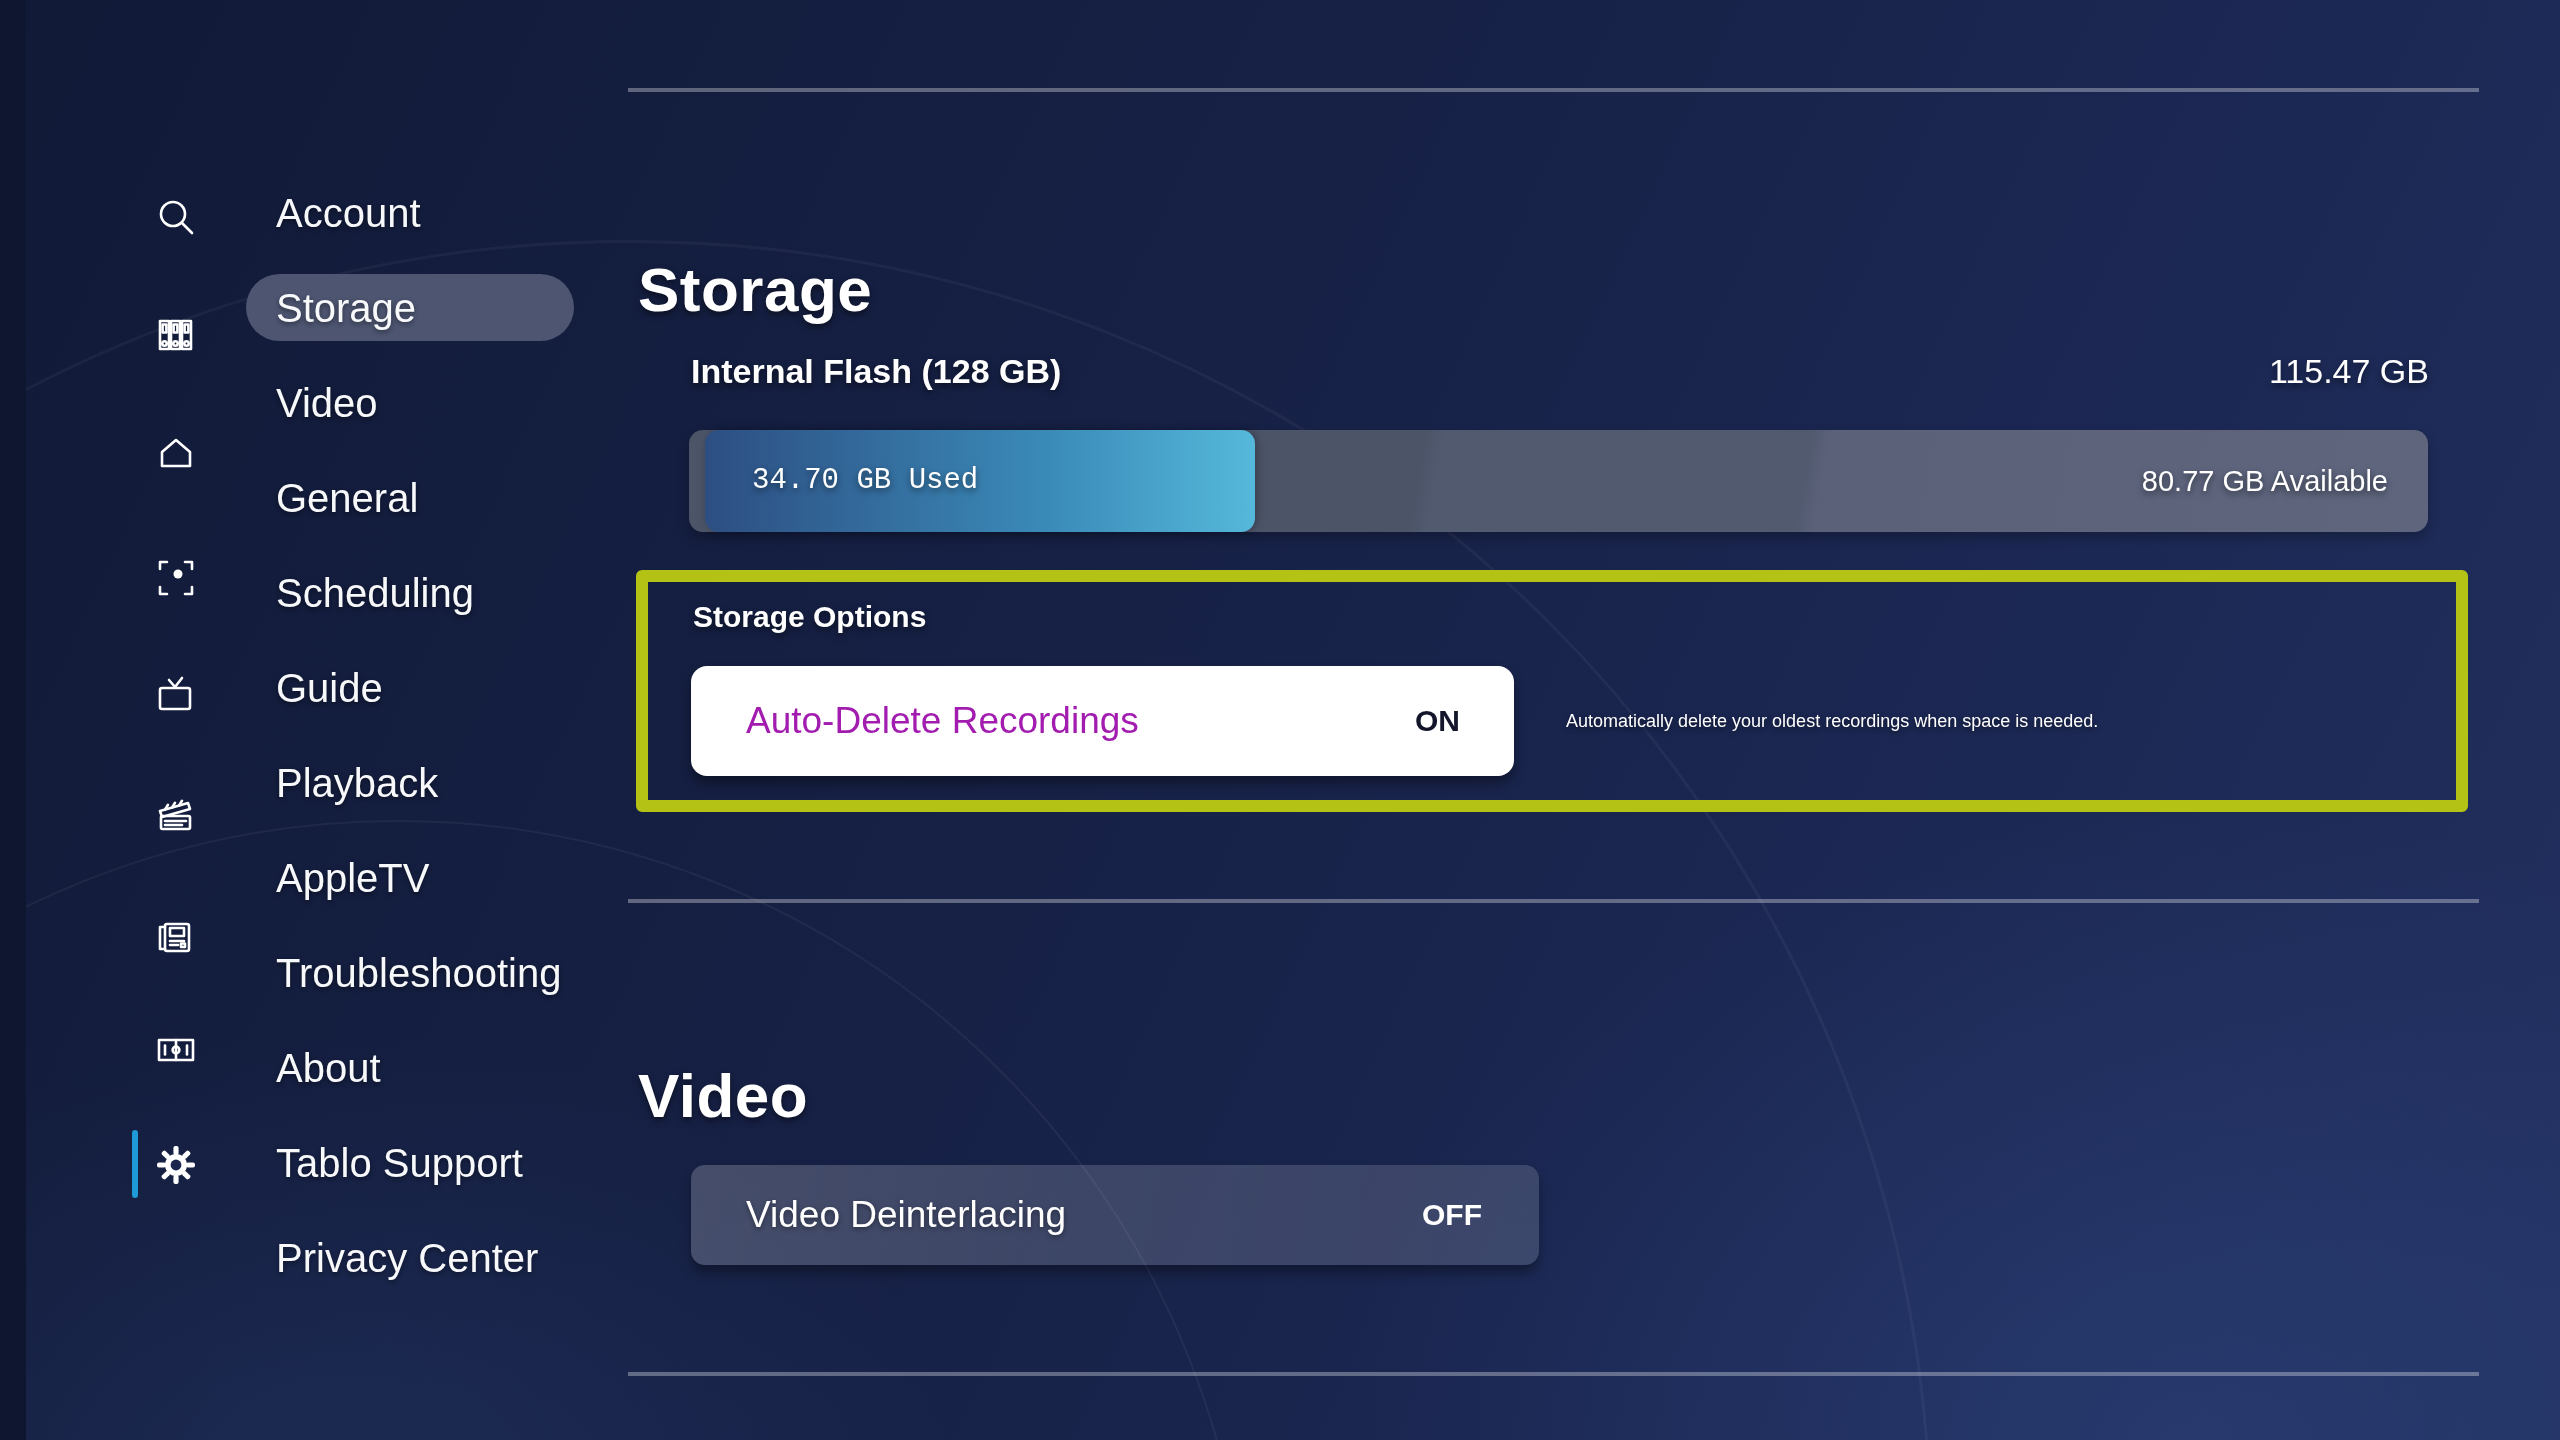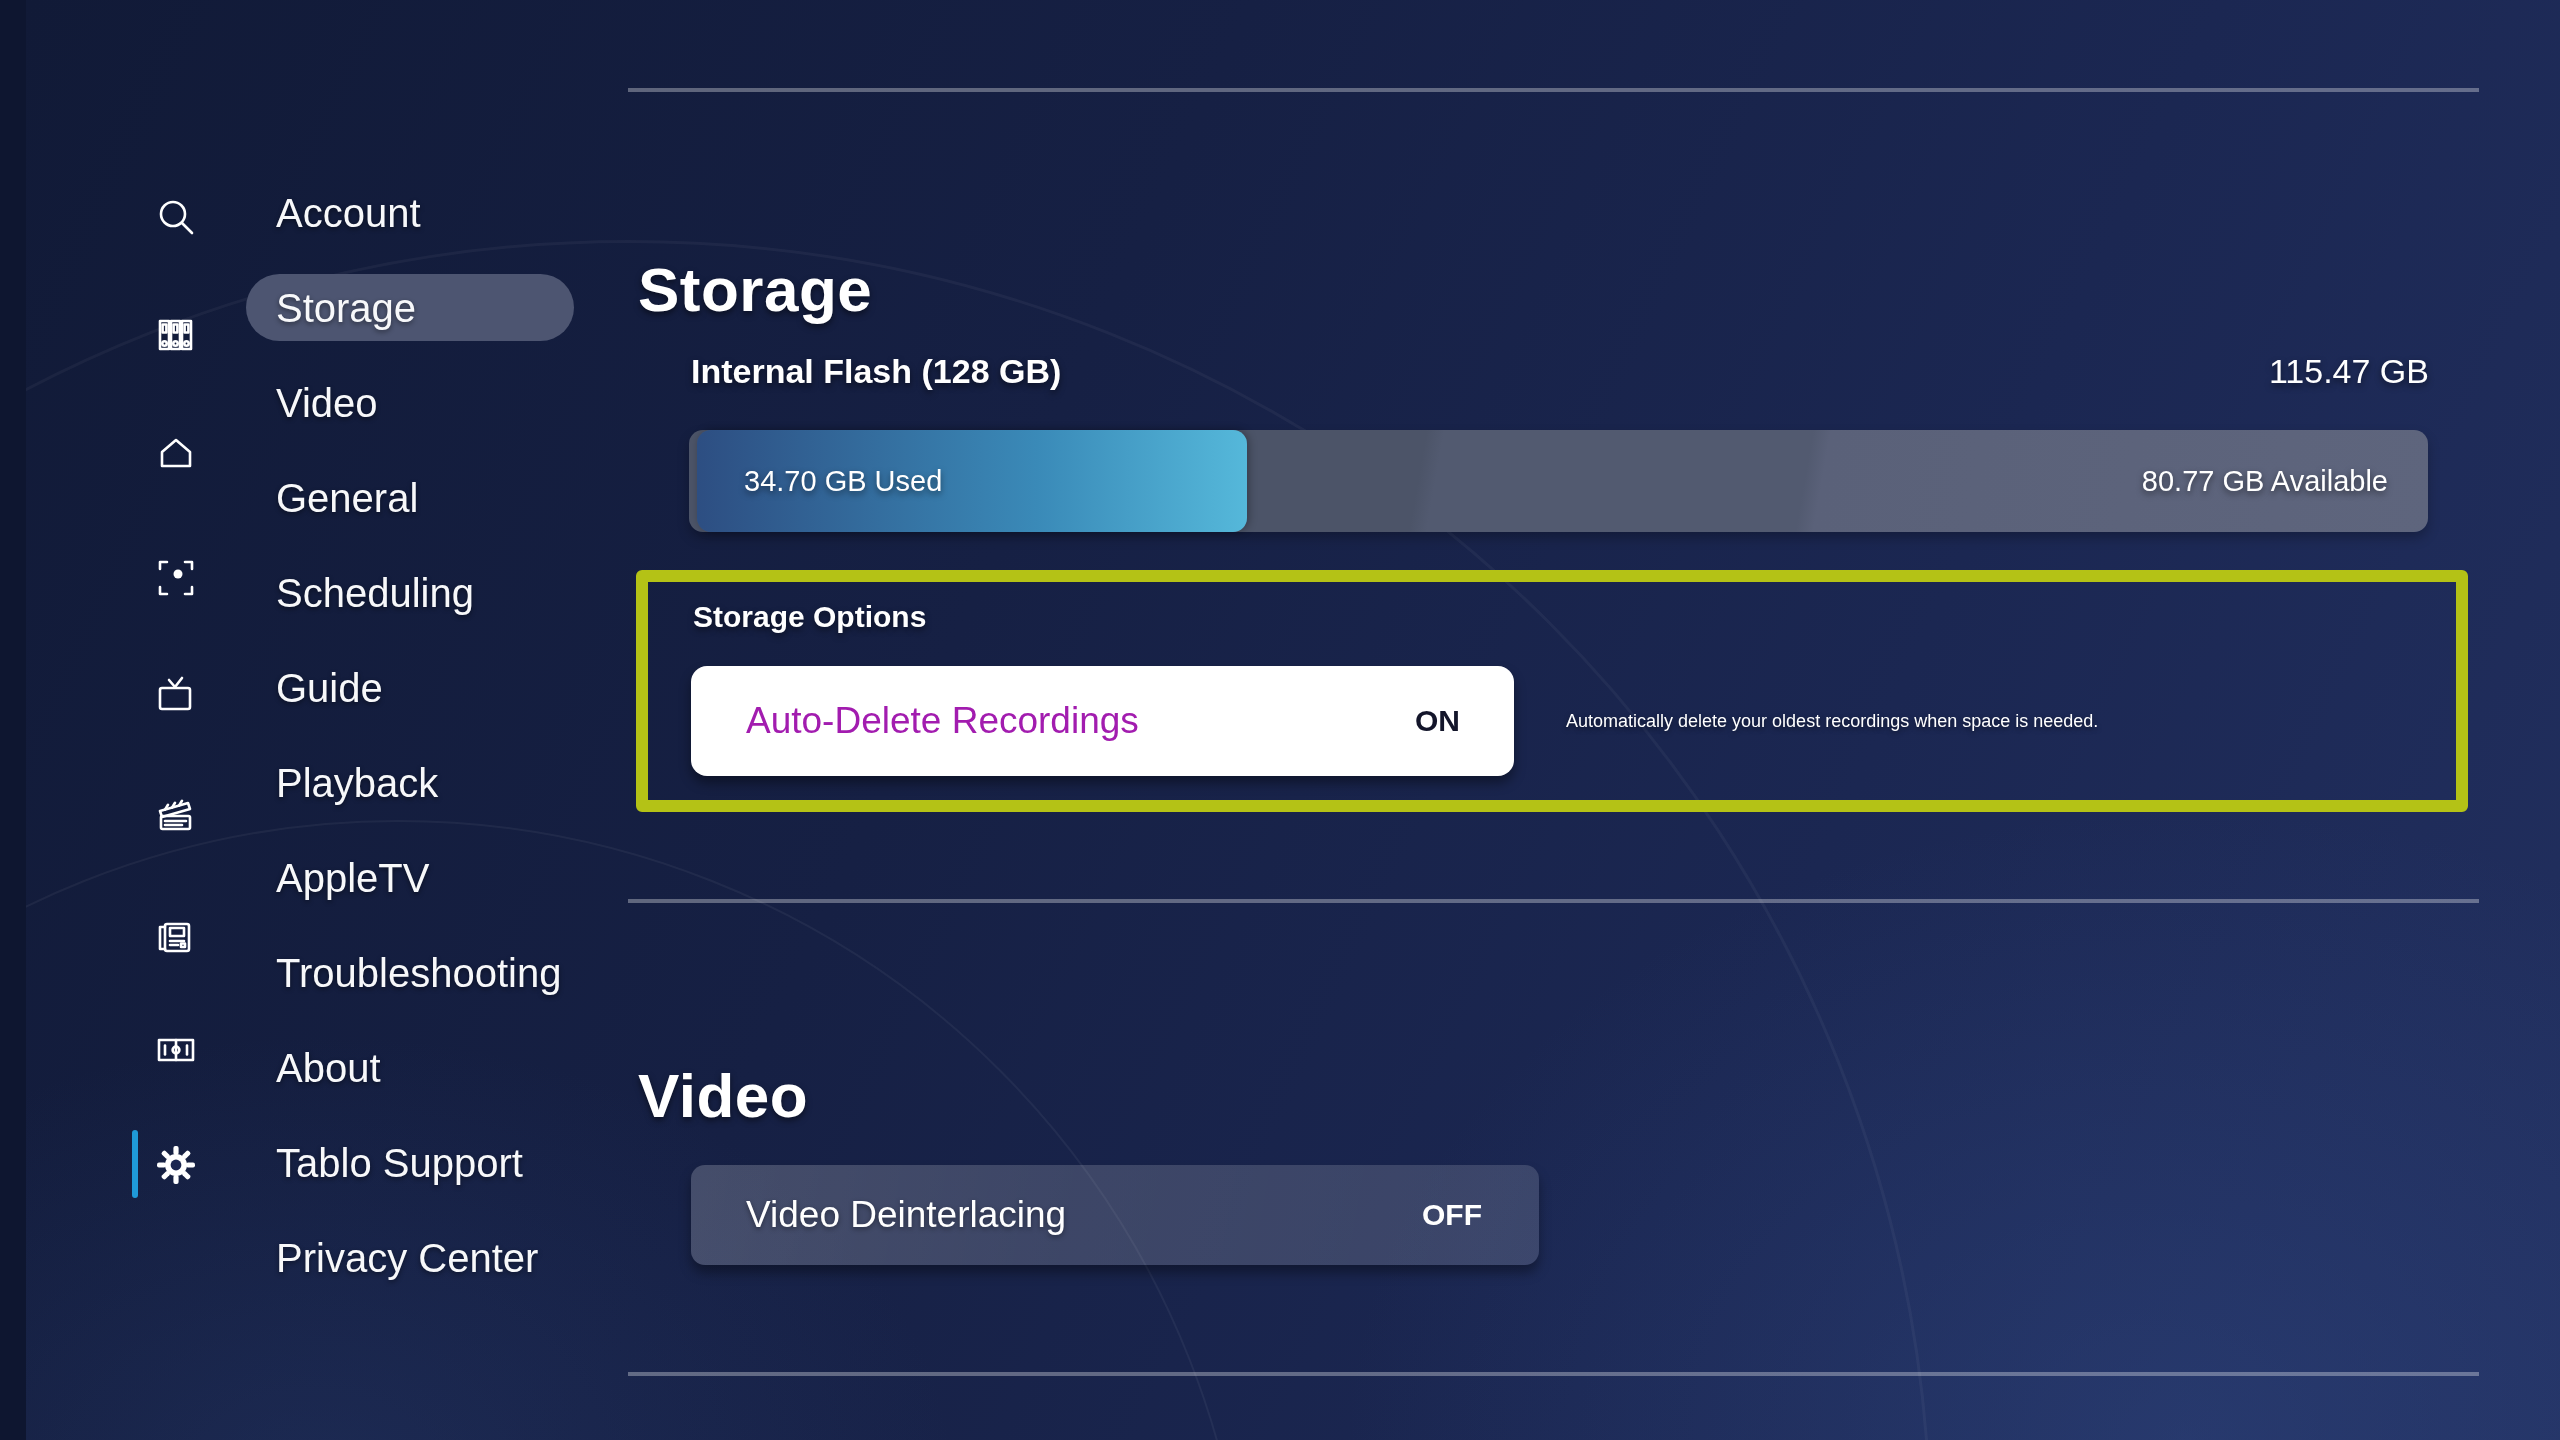--- a/index.html
+++ b/index.html
@@ -37,23 +37,23 @@
   .divider{position:absolute;left:602px;width:1851px;height:4px;background:rgba(255,255,255,0.32);}
   .h1{position:absolute;left:612px;font-size:62px;font-weight:700;letter-spacing:0.5px;}
 
   .flash-row-label{position:absolute;left:665px;top:352px;font-size:34px;font-weight:700;}
   .flash-row-total{position:absolute;top:352px;left:1663px;width:740px;text-align:right;
     font-size:34px;font-weight:400;}
 
   .usage-bar{position:absolute;left:663px;top:430px;width:1739px;height:102px;border-radius:14px;
     background:linear-gradient(100deg,#4c5468 0%,#4c5468 42%,#525a70 43%,#525a70 64%,#5a6179 65%,#5e657d 100%);
     box-shadow:0 6px 12px rgba(0,0,0,0.25);}
-  .usage-used{position:absolute;left:8px;top:0;height:102px;border-radius:14px;
+  .usage-used{position:absolute;left:16px;top:0;height:102px;border-radius:14px;
     background:linear-gradient(90deg,#2d4e82 0%,#3a8ab8 62%,#55b8da 100%);
-    box-shadow:2px 0 8px rgba(0,0,0,0.3);}
+    box-shadow:2px 0 8px rgba(0,0,0,0.3);font-family:Liberation Mono, monospace;}
   .usage-used-label{position:absolute;left:47px;top:0;height:102px;line-height:102px;
     font-size:29px;white-space:nowrap;}
   .usage-available-label{position:absolute;right:40px;top:0;height:102px;line-height:102px;
     font-size:29px;white-space:nowrap;}
 
   .focus-highlight{position:absolute;left:610px;top:570px;width:1832px;height:242px;
     box-sizing:border-box;border:12px solid #b4c216;border-radius:6px;}
   .options-heading{position:absolute;left:667px;top:600px;font-size:30px;font-weight:700;}
 
   .white-btn{position:absolute;left:665px;top:666px;width:823px;height:110px;border-radius:16px;

